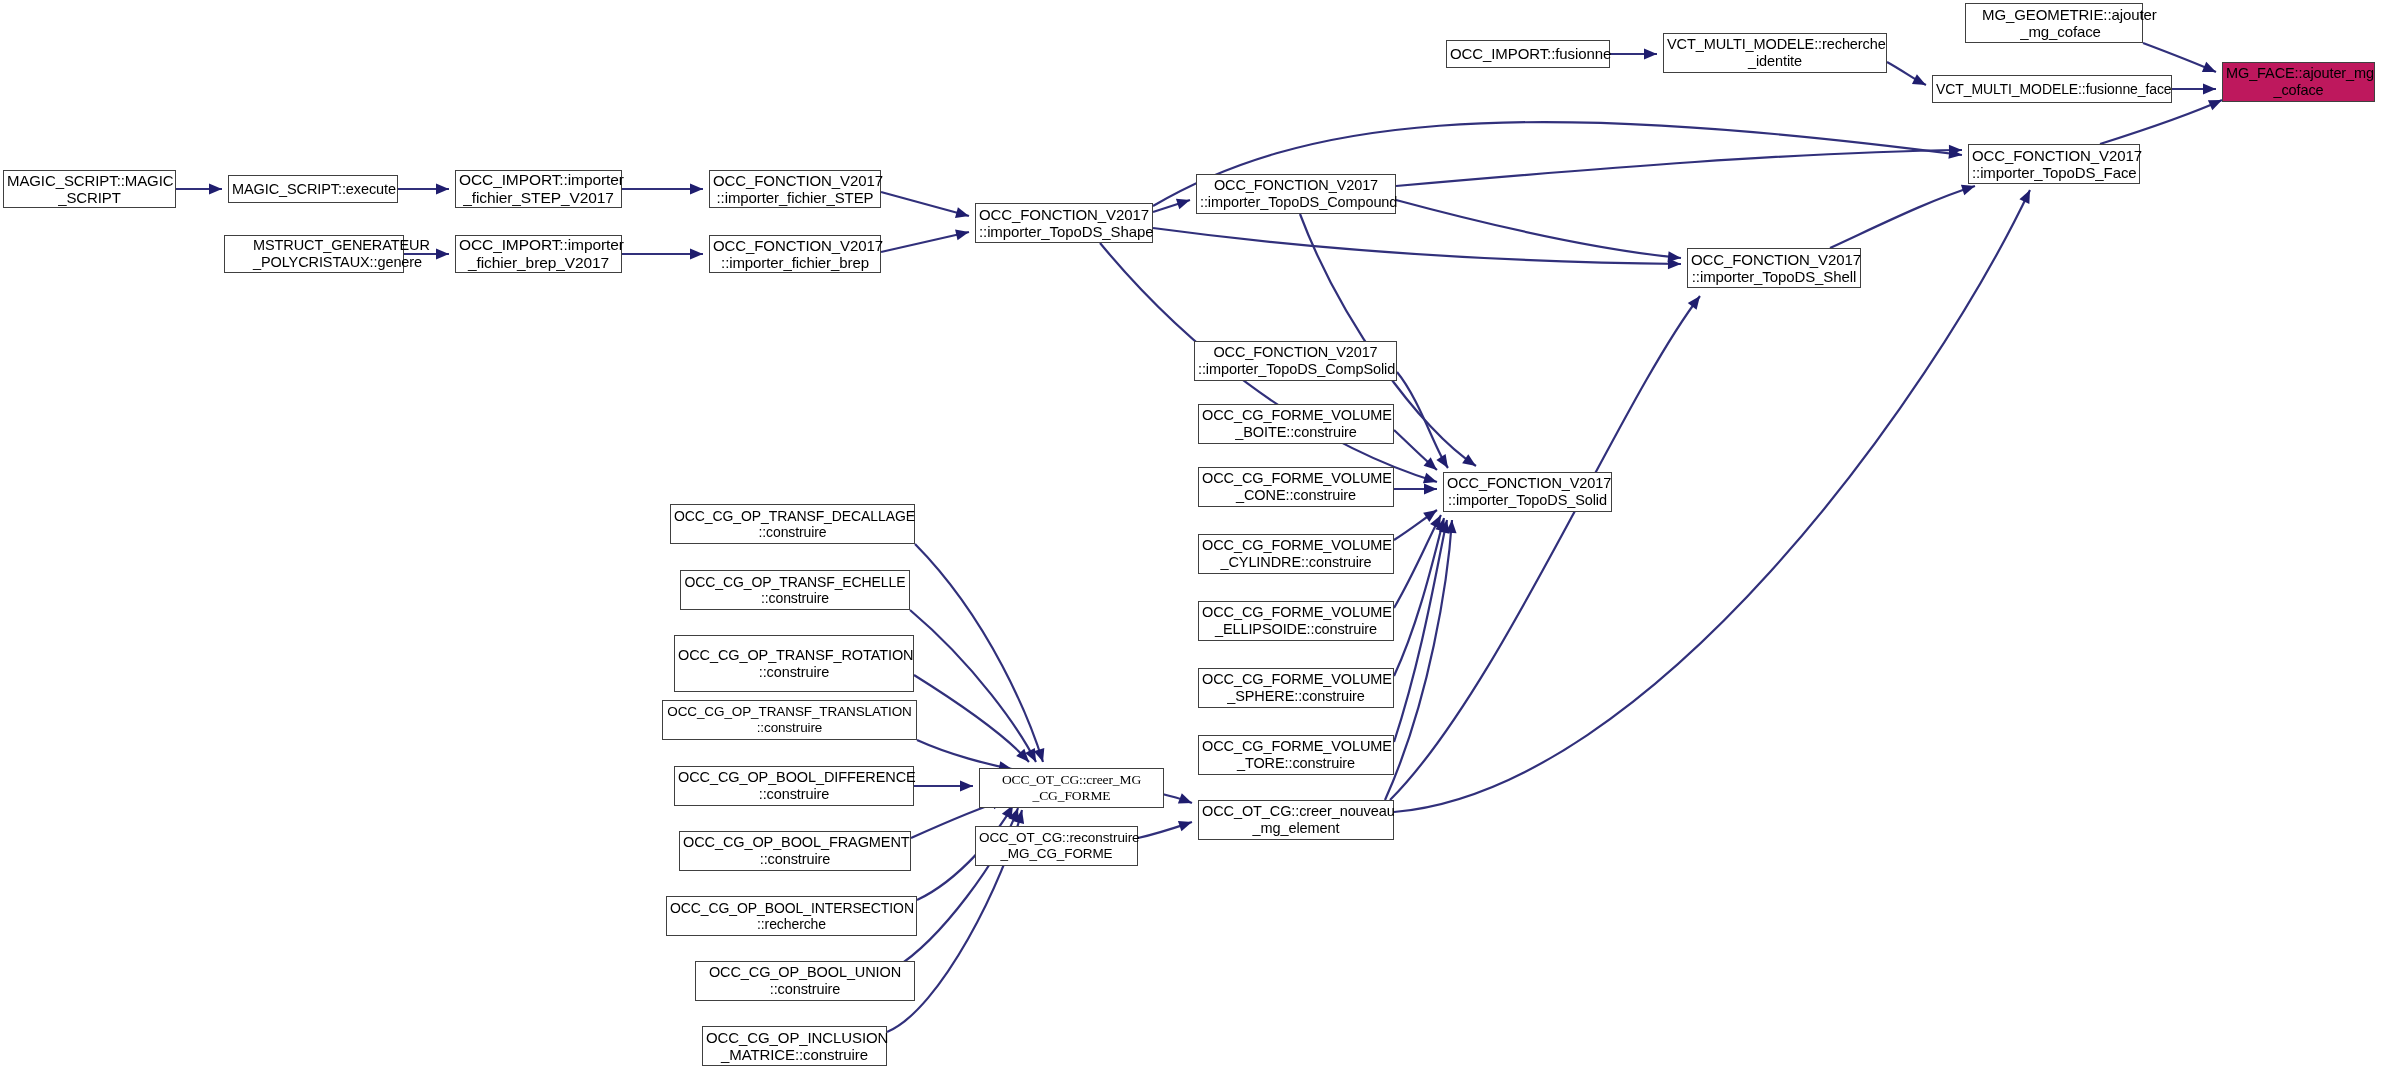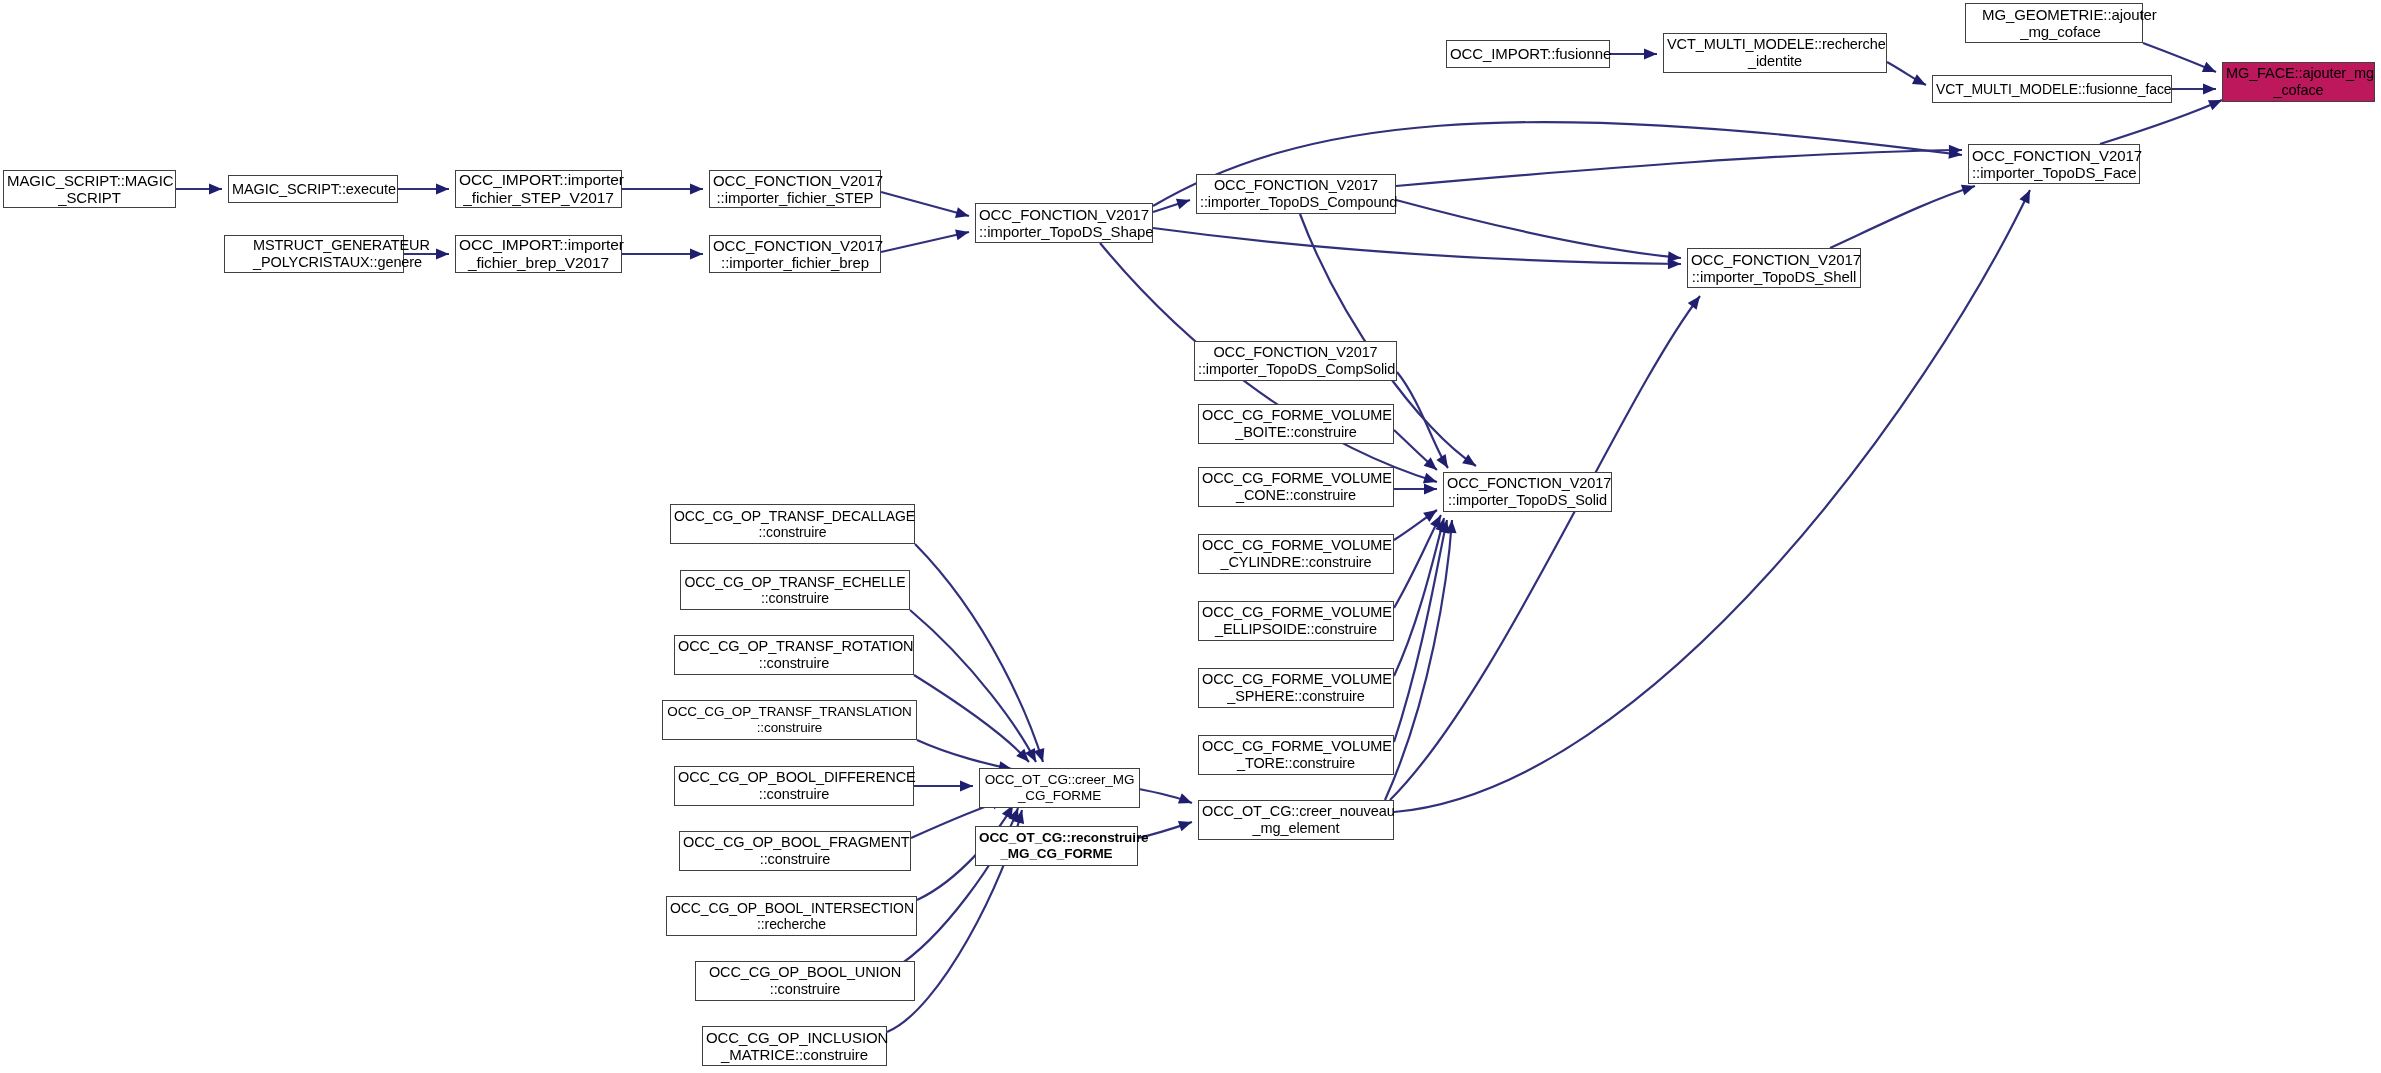--- a/index.html
+++ b/index.html
@@ -176,29 +176,29 @@
       <div class="gnode" style="left: 1198px; top: 601px; width: 196px; height: 40px;"><span class="lbl" style="font-size: 14.5px;">OCC_CG_FORME_VOLUME
 _ELLIPSOIDE::construire</span></div>
       <div class="gnode" style="left: 1198px; top: 668px; width: 196px; height: 40px;"><span class="lbl" style="font-size: 14.5px;">OCC_CG_FORME_VOLUME
 _SPHERE::construire</span></div>
       <div class="gnode" style="left: 1198px; top: 735px; width: 196px; height: 40px;"><span class="lbl" style="font-size: 14.5px;">OCC_CG_FORME_VOLUME
 _TORE::construire</span></div>
       <div class="gnode" style="left: 1443px; top: 472px; width: 169px; height: 40px;"><span class="lbl" style="font-size: 14.5px;">OCC_FONCTION_V2017
 ::importer_TopoDS_Solid</span></div>
       <div class="gnode" style="left: 1198px; top: 800px; width: 196px; height: 40px;"><span class="lbl" style="font-size: 14.5px;">OCC_OT_CG::creer_nouveau
 _mg_element</span></div>
-      <div class="gnode" style="left: 979px; top: 768px; width: 161px; height: 40px;"><span class="lbl" style="font-size: 13.5px;">OCC_OT_CG::creer_MG
+      <div class="gnode" style="left: 979px; top: 768px; width: 185px; height: 40px; font-family: Liberation Serif, serif;"><span class="lbl" style="font-size: 13.5px;">OCC_OT_CG::creer_MG
 _CG_FORME</span></div>
-      <div class="gnode" style="left: 975px; top: 826px; width: 163px; height: 40px; font-weight: bold;"><span class="lbl" style="font-size: 13.5px;">OCC_OT_CG::reconstruire
+      <div class="gnode" style="left: 975px; top: 826px; width: 163px; height: 40px;"><span class="lbl" style="font-size: 13.5px;">OCC_OT_CG::reconstruire
 _MG_CG_FORME</span></div>
       <div class="gnode" style="left: 670px; top: 504px; width: 245px; height: 40px;"><span class="lbl" style="font-size: 14px;">OCC_CG_OP_TRANSF_DECALLAGE
 ::construire</span></div>
       <div class="gnode" style="left: 680px; top: 570px; width: 230px; height: 40px;"><span class="lbl" style="font-size: 14px;">OCC_CG_OP_TRANSF_ECHELLE
 ::construire</span></div>
-      <div class="gnode" style="left: 674px; top: 635px; width: 240px; height: 40px; text-align: center;"><span class="lbl" style="font-size: 14.5px;">OCC_CG_OP_TRANSF_ROTATION
+      <div class="gnode" style="left: 674px; top: 635px; width: 240px; height: 57px; text-align: center;"><span class="lbl" style="font-size: 14.5px;">OCC_CG_OP_TRANSF_ROTATION
 ::construire</span></div>
       <div class="gnode" style="left: 662px; top: 700px; width: 255px; height: 40px;"><span class="lbl" style="font-size: 13.5px;">OCC_CG_OP_TRANSF_TRANSLATION
 ::construire</span></div>
       <div class="gnode" style="left: 674px; top: 766px; width: 240px; height: 40px;"><span class="lbl" style="font-size: 14.5px;">OCC_CG_OP_BOOL_DIFFERENCE
 ::construire</span></div>
       <div class="gnode" style="left: 679px; top: 831px; width: 232px; height: 40px;"><span class="lbl" style="font-size: 14.5px;">OCC_CG_OP_BOOL_FRAGMENT
 ::construire</span></div>
       <div class="gnode" style="left: 666px; top: 896px; width: 251px; height: 40px;"><span class="lbl" style="font-size: 14px;">OCC_CG_OP_BOOL_INTERSECTION
 ::recherche</span></div>
       <div class="gnode" style="left: 695px; top: 961px; width: 220px; height: 40px; justify-content: center;"><span class="lbl" style="font-size: 14.5px;">OCC_CG_OP_BOOL_UNION

